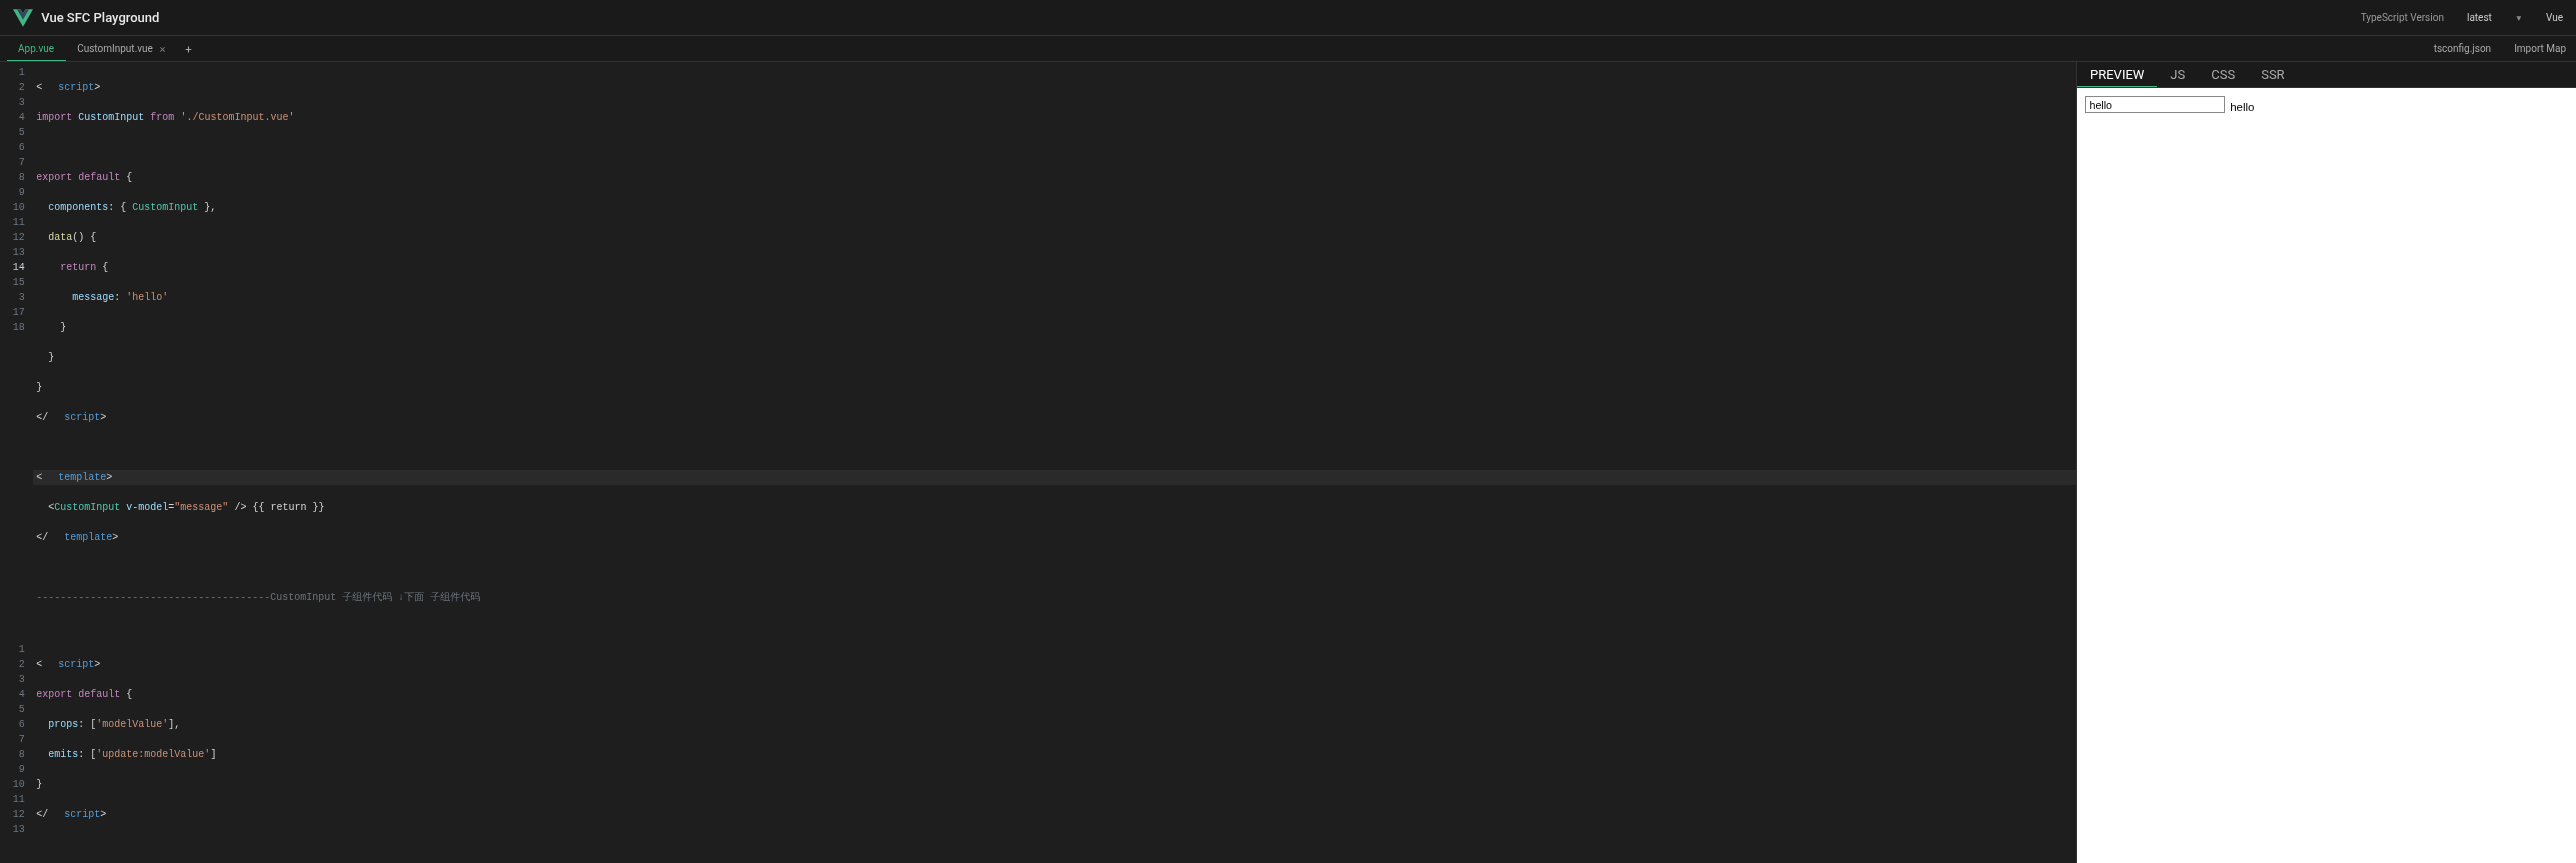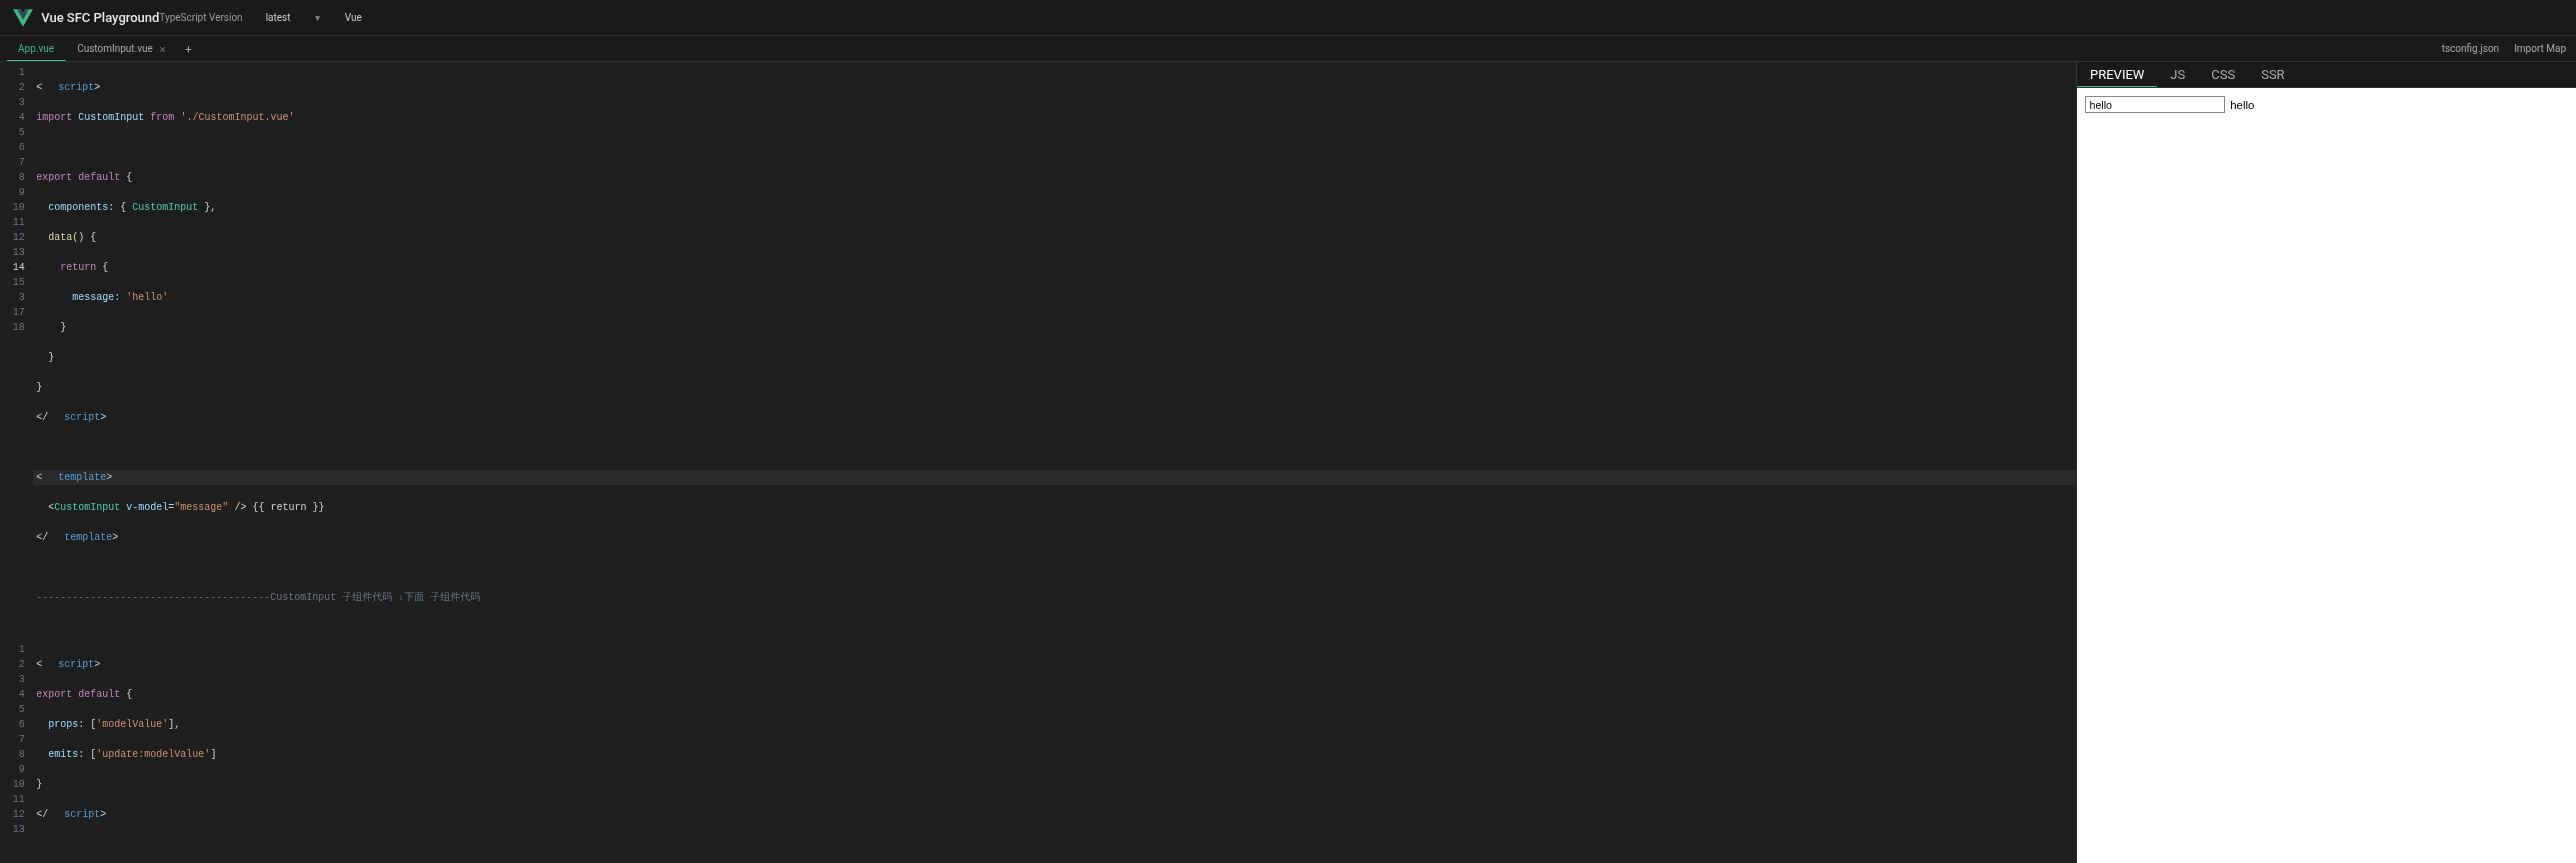--- a/index.html
+++ b/index.html
@@ -9,20 +9,21 @@
   color: #ccc;
   font-size: 10.7px;
   overflow: hidden;
 }
 .app { display: flex; flex-direction: column; height: 100vh; width: 100vw; }
 
 
 .header {
   display: flex;
   align-items: center;
+  justify-content: space-between;
   background: #1a1a1a;
   padding: 6.6px 13px;
   border-bottom: 0.8px solid #333;
   height: 36px;
 }
 .header-left { display: flex; align-items: center; gap: 8.2px; }
 .logo { width: 20px; height: 20px; }
 .title { font-size: 13px; font-weight: 500; color: #e8e8e8; }
 .header-right { display: flex; align-items: center; gap: 23px; color: #ccc; font-size: 10px; }
 .ts-version { color: #999; }
@@ -46,21 +47,21 @@
   gap: 6.6px;
   padding: 0 11.5px;
   height: 100%;
   color: #aaa;
   cursor: pointer;
   font-size: 10px;
 }
 .file-tab.active { color: #42b883; border-bottom: 1.6px solid #42b883; }
 .file-tab .close { color: #777; font-size: 11.5px; }
 .add-tab { color: #aaa; padding: 0 8.2px; cursor: pointer; font-size: 11.5px; }
-.right-links { display: flex; align-items: center; gap: 15px; padding-right: 3.3px; }
+.right-links { display: flex; align-items: center; gap: 23px; padding-right: 3.3px; }
 .right-links span { color: #aaa; font-size: 10px; cursor: pointer; }
 
 
 .main { display: flex; flex: 1; overflow: hidden; }
 
 
 .editor-pane {
   flex: 1;
   background: #1e1e1e;
   overflow: auto;
@@ -129,21 +130,21 @@
   color: #000;
   font-family: -apple-system, sans-serif;
   font-size: 11.5px;
 }
 .preview-content input {
   border: 0.8px solid #888;
   padding: 1.6px 3.3px;
   font-size: 10.7px;
   width: 140px;
 }
-.preview-row { display: flex; align-items: center; gap: 5px; }
+.preview-row { display: flex; align-items: flex-end; gap: 5px; }
 </style>
 </head>
 <body>
 
 <div class="app">
 
   <div class="header">
     <div class="header-left">
       <svg class="logo" viewBox="0 0 261.76 226.69">
           <path d="M161.096.001l-30.225 52.351L100.647.001H-.005l130.877 226.688L261.749.001z" fill="#41b883"></path>

